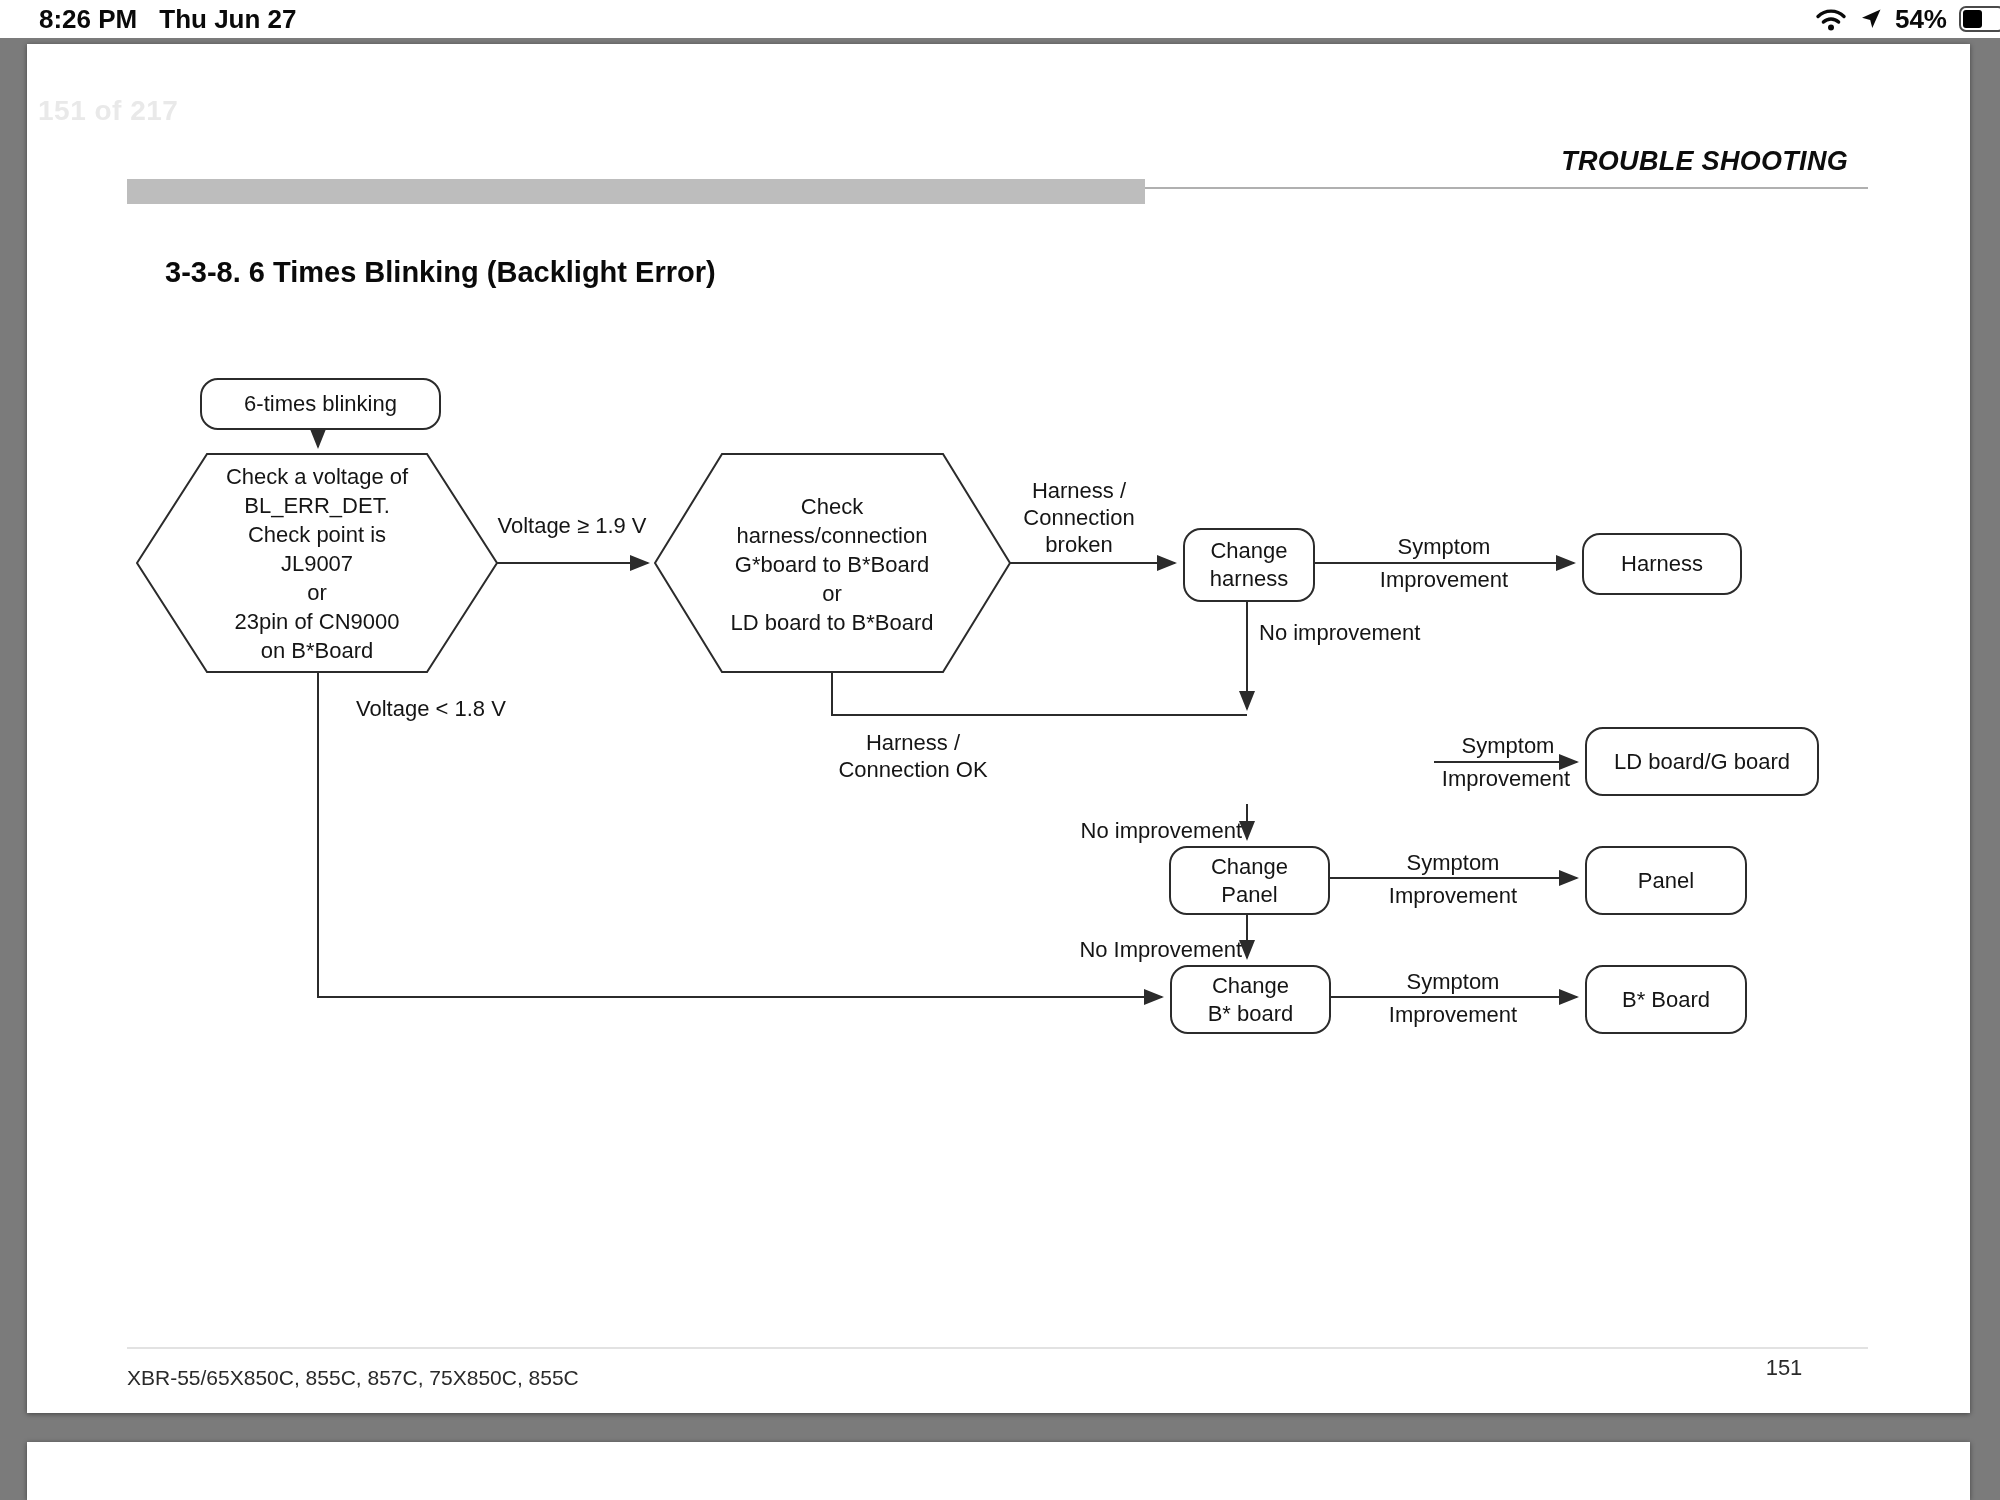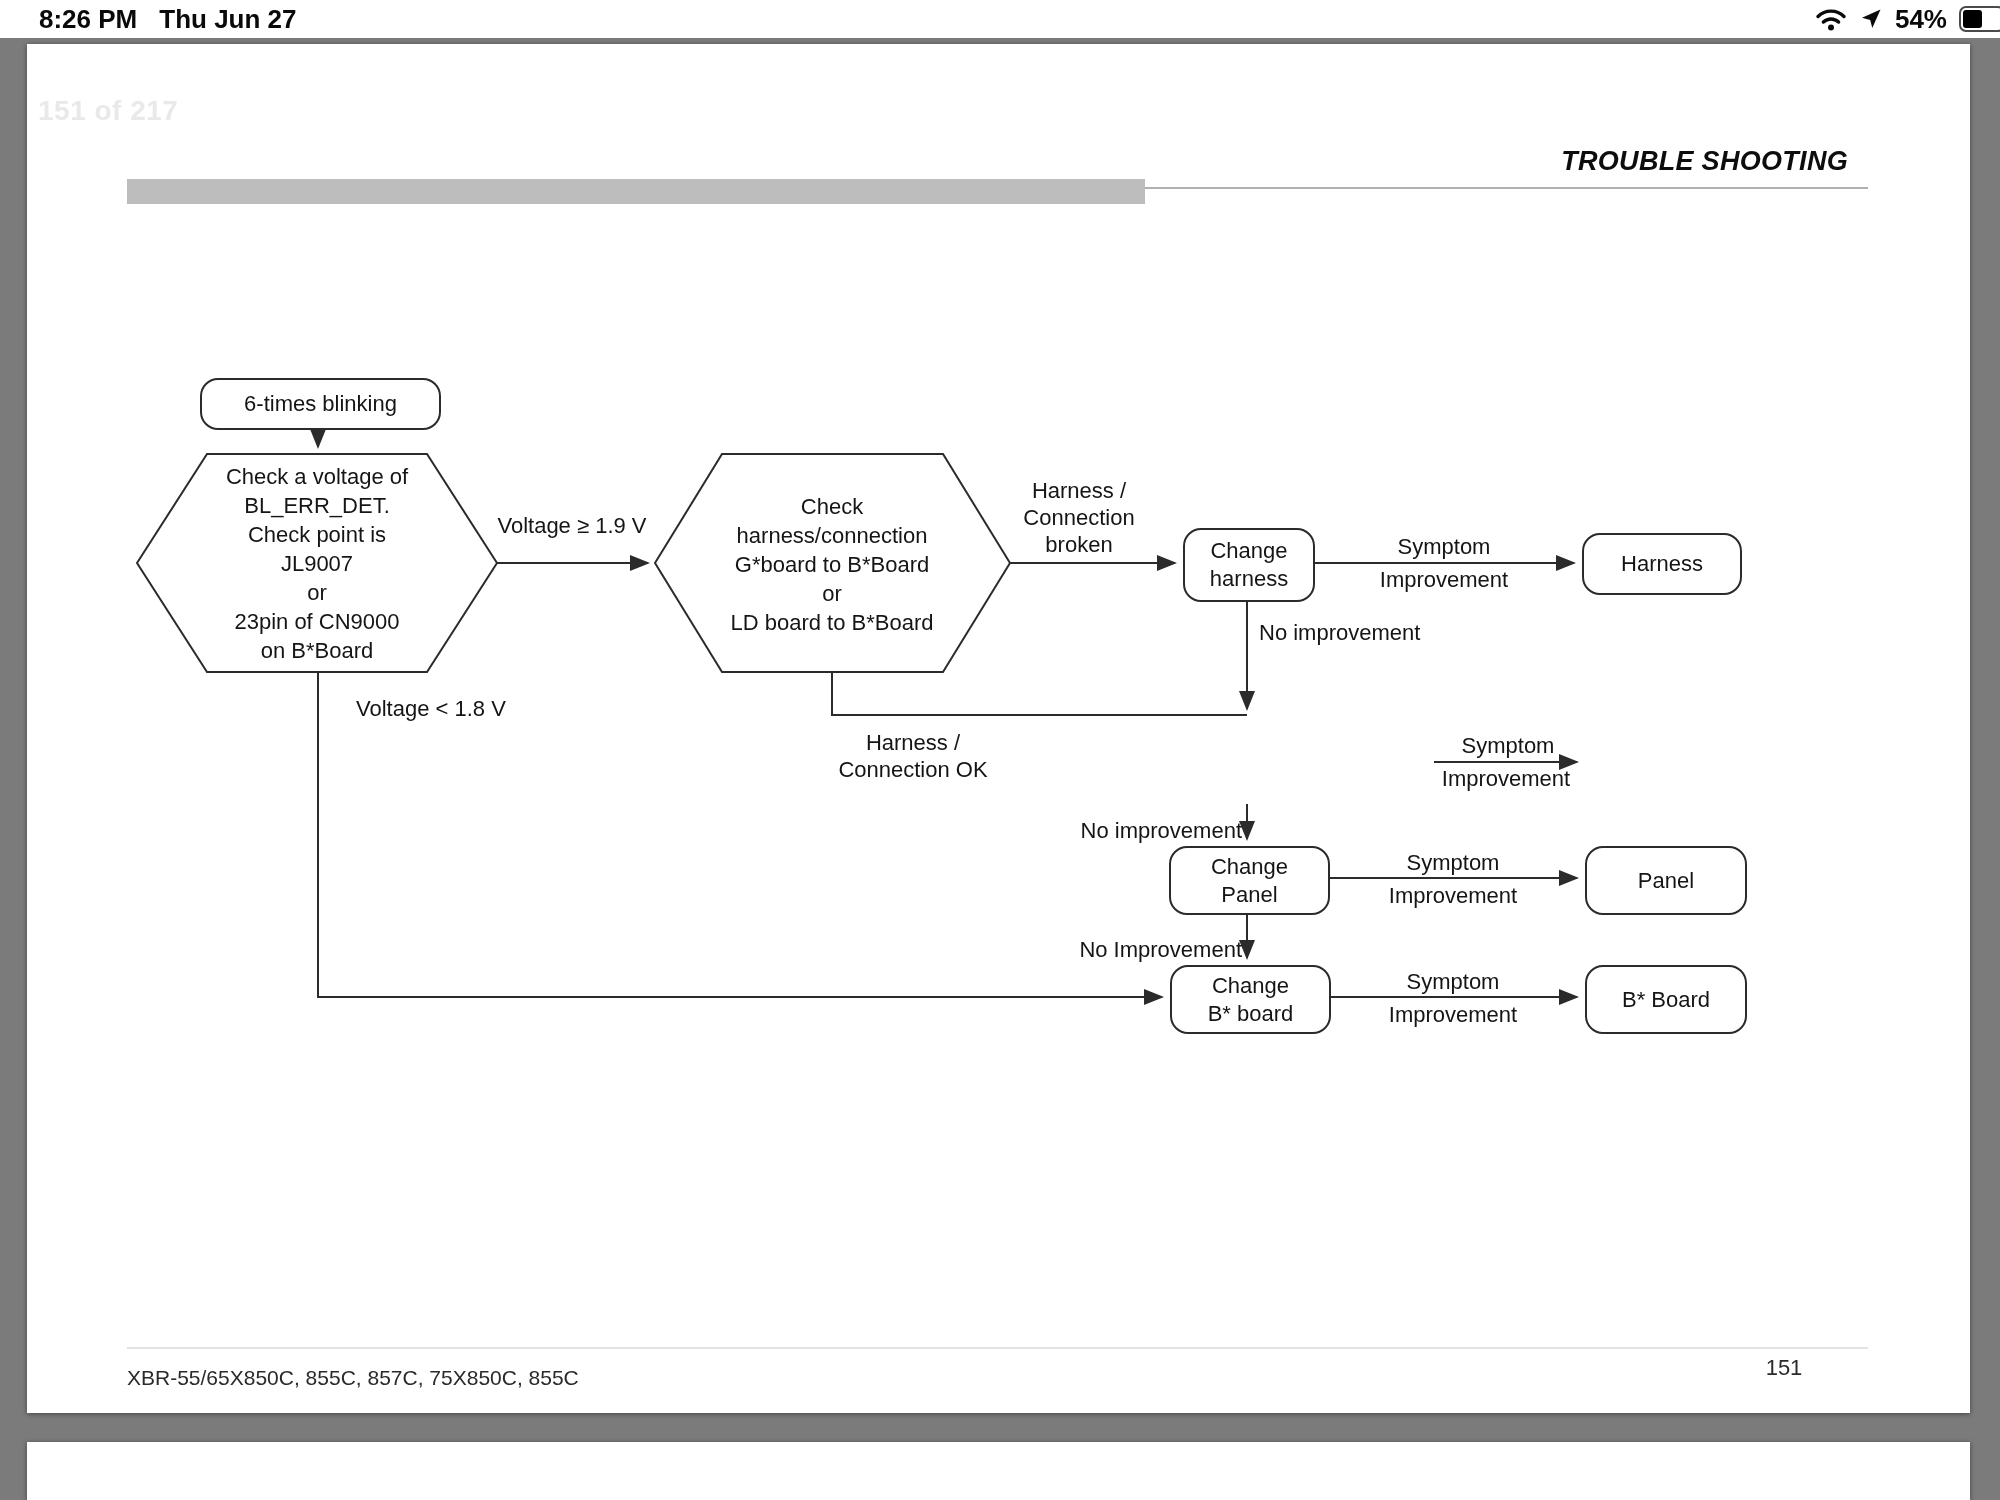--- a/index.html
+++ b/index.html
@@ -75,20 +75,21 @@
 
   <div class="frame"></div>
   <div class="page page1"></div>
   <div class="page page2"></div>
 
   <div class="watermark">151 of 217</div>
 
   <div class="doc-header">TROUBLE SHOOTING</div>
   <div class="header-underline"></div>
   <div class="header-graybar"></div>
+  <div class="section-title">3-3-8. 6 Times Blinking (Backlight Error)</div>
 
   <svg class="fc-svg" width="2000" height="1500" viewBox="0 0 2000 1500">
     <defs>
       <marker id="arw" markerWidth="10" markerHeight="8" refX="9" refY="4" orient="auto">
         <path d="M0,0 L10,4 L0,8 Z" fill="#2b2b2b"></path>
       </marker>
     </defs>
     <g stroke="#2b2b2b" stroke-width="2" fill="none">
       <polygon points="137,563 207,454 427,454 497,563 427,672 207,672" fill="#fff"></polygon>
       <polygon points="655,563 722,454 943,454 1010,563 943,672 722,672" fill="#fff"></polygon>
@@ -117,20 +118,21 @@
 on B*Board</div>
   <div class="fc-text" style="left:662px;top:492px;width:340px;">Check
 harness/connection
 G*board to B*Board
 or
 LD board to B*Board</div>
 
   <div class="fc-box" style="left:1183px;top:528px;width:128px;height:70px;">Change
 harness</div>
   <div class="fc-box" style="left:1582px;top:533px;width:156px;height:58px;">Harness</div>
+  <div class="fc-box" style="left:1585px;top:727px;width:230px;height:65px;">LD board/G board</div>
   <div class="fc-box" style="left:1169px;top:846px;width:157px;height:65px;">Change
 Panel</div>
   <div class="fc-box" style="left:1585px;top:846px;width:158px;height:65px;">Panel</div>
   <div class="fc-box" style="left:1170px;top:965px;width:157px;height:65px;">Change
 B* board</div>
   <div class="fc-box" style="left:1585px;top:965px;width:158px;height:65px;">B* Board</div>
 
   <div class="fc-label al-c" style="left:492px;top:512px;width:160px;">Voltage ≥ 1.9 V</div>
   <div class="fc-label al-l" style="left:356px;top:695px;width:220px;">Voltage &lt; 1.8 V</div>
   <div class="fc-label al-c" style="left:1005px;top:477px;width:148px;">Harness /

